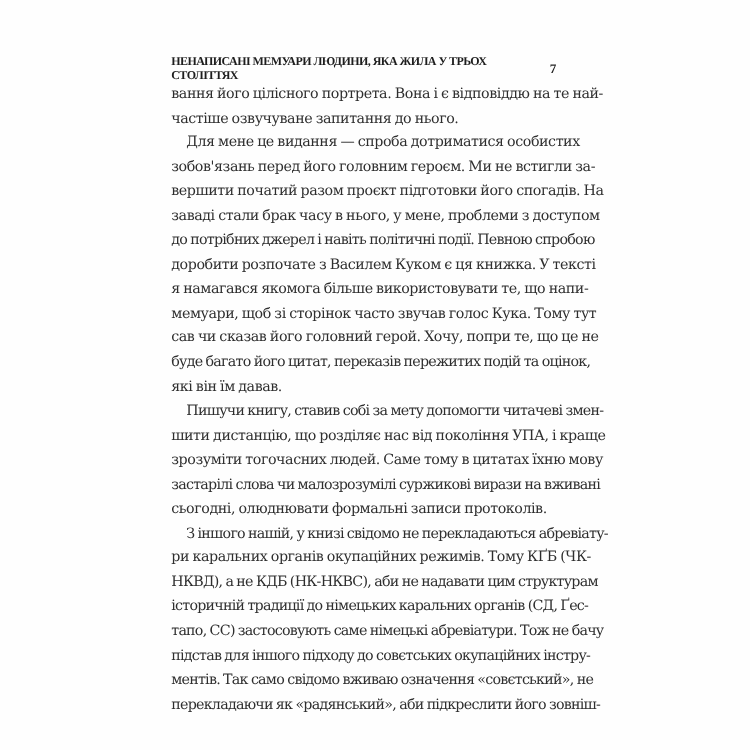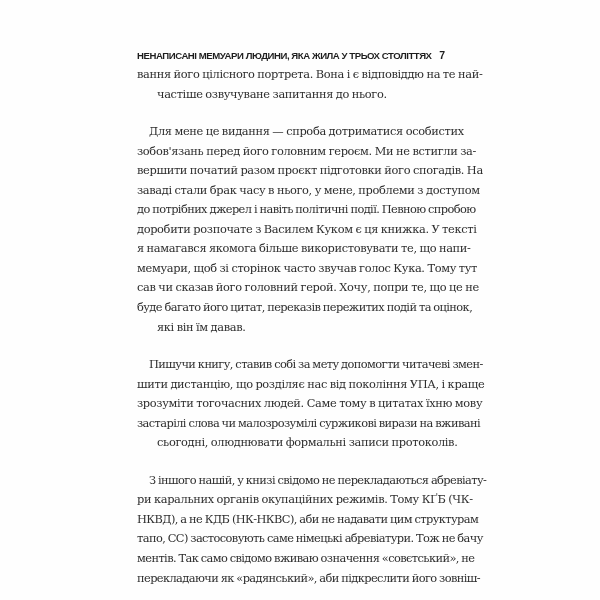--- a/index.html
+++ b/index.html
@@ -15,21 +15,21 @@
     background: #fefefe;
   }
   .running-head {
     position: absolute;
     left: 137px; top: 48px;
     width: 308px;
     height: 14px;
     display: flex;
     justify-content: space-between;
     align-items: center;
-    font-family: Liberation Sans, sans-serif;
+    font-family: Liberation Serif, serif;
     font-weight: bold;
     font-size: 9.6px;
     letter-spacing: -0.45px;
     color: #1e1e1e;
     text-transform: uppercase;
   }
   .running-head .folio {
     font-size: 10.5px;
     letter-spacing: 0;
   }
@@ -44,22 +44,22 @@
   }
   .line {
     display: block;
     white-space: nowrap;
     text-align: justify;
     text-align-last: justify;
     height: 19.55px;
     letter-spacing: -0.35px;
     word-spacing: -0.5px;
   }
-  .line.last { text-align-last: left; margin-left: 20px; }
-  .line.indent { padding-left: 12px; margin-top: 18px; }
+  .line.last { text-align-last: left; }
+  .line.indent { padding-left: 12px; }
   .line.tight { letter-spacing: -0.6px; }
 </style>
 </head>
 <body>
 
 <div class="page">
   <div class="running-head">
     <span>Ненаписані мемуари людини, яка жила у трьох століттях</span>
     <span class="folio">7</span>
   </div>
@@ -83,18 +83,20 @@
 
     <span class="line indent tight">Пишучи книгу, ставив собі за мету допомогти читачеві змен-</span>
     <span class="line">шити дистанцію, що розділяє нас від покоління УПА, і краще</span>
     <span class="line">зрозуміти тогочасних людей. Саме тому в цитатах їхню мову</span>
     <span class="line tight">застарілі слова чи малозрозумілі суржикові вирази на вживані</span>
     <span class="line last">сьогодні, олюднювати формальні записи протоколів.</span>
 
     <span class="line indent tight">З іншого нашій, у книзі свідомо не перекладаються абревіату-</span>
     <span class="line">ри каральних органів окупаційних режимів. Тому КҐБ (ЧК-</span>
     <span class="line tight">НКВД), а не КДБ (НК-НКВС), аби не надавати цим структурам</span>
+    <span class="line tight">історичній традиції до німецьких каральних органів (СД, Ґес-</span>
     <span class="line tight">тапо, СС) застосовують саме німецькі абревіатури. Тож не бачу</span>
+    <span class="line tight">підстав для іншого підходу до совєтських окупаційних інстру-</span>
     <span class="line tight">ментів. Так само свідомо вживаю означення «совєтський», не</span>
     <span class="line tight">перекладаючи як «радянський», аби підкреслити його зовніш-</span>
 
   </div>
 </div>
 
 </body></html>

